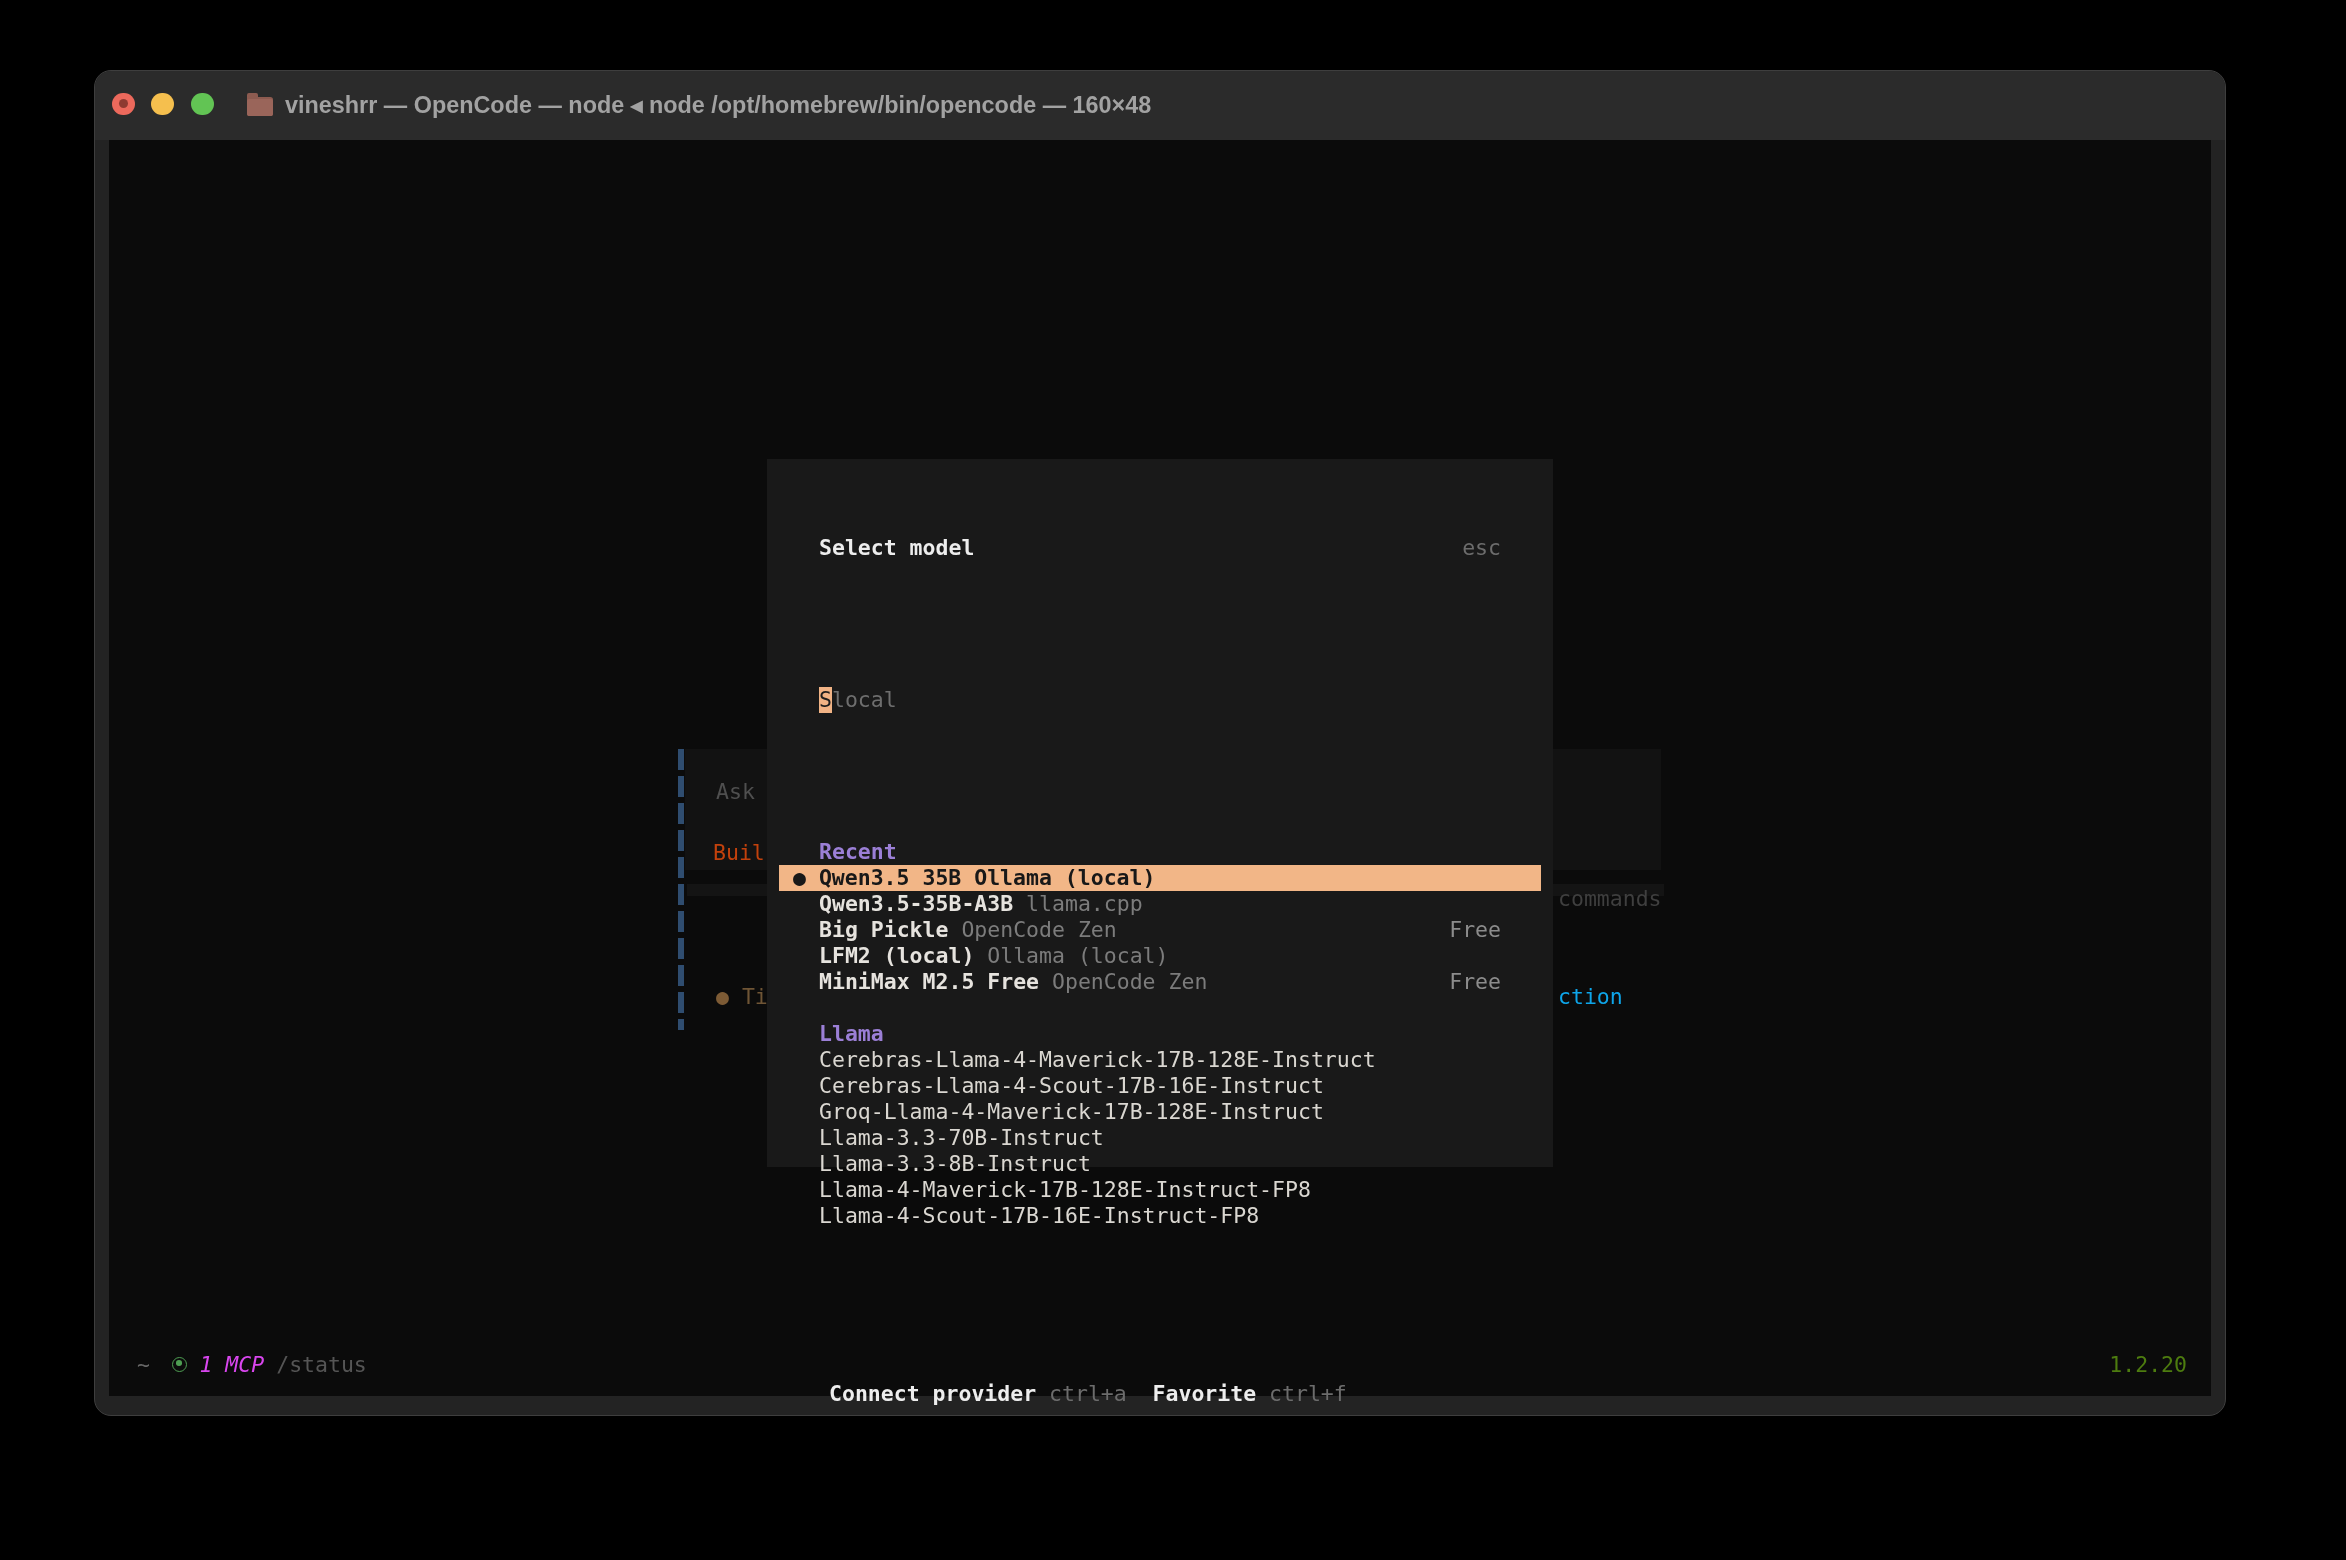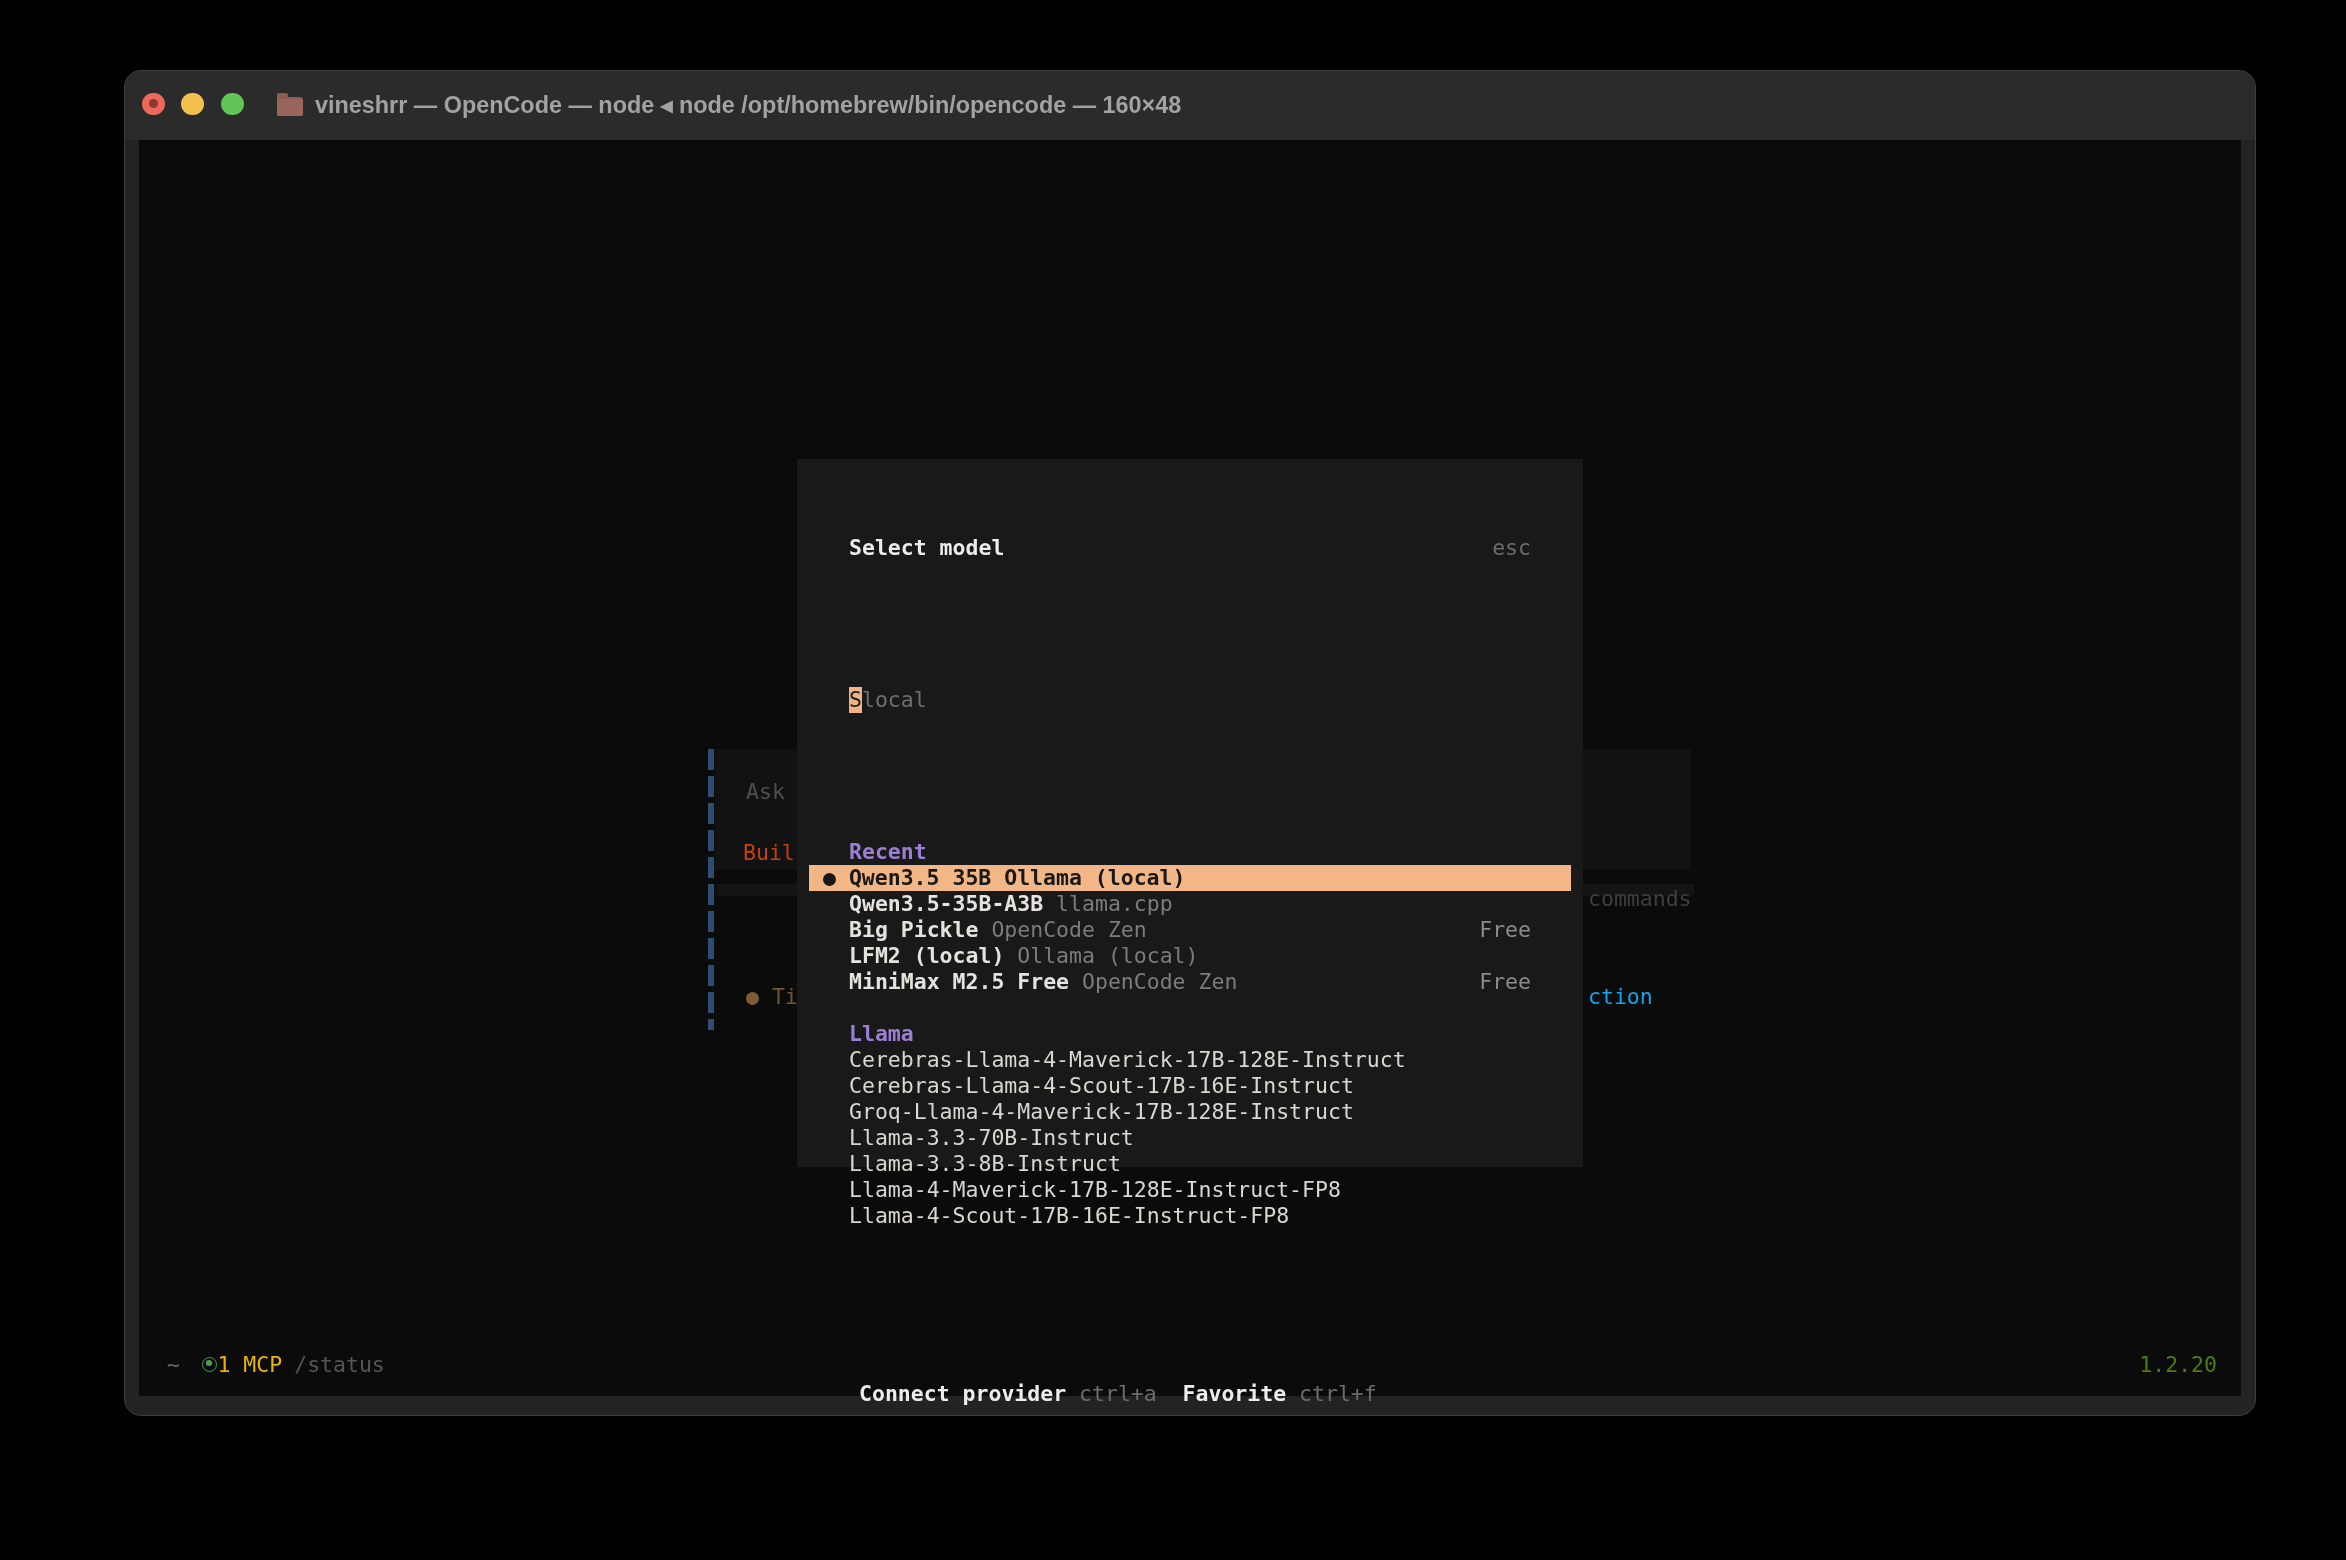--- a/index.html
+++ b/index.html
@@ -1,19 +1,19 @@
 <!DOCTYPE html>
 <html style="font-size:15px"><head>
 <meta charset="utf-8">
 <style>
   html,body{margin:0;padding:0;background:#000;width:2346px;height:1561px;position:relative;overflow:hidden;}
   *{box-sizing:border-box;}
 
   
-  .window{position:absolute;left:124px;top:70px;width:2132px;height:1346px;
+  .window{position:absolute;left:94px;top:70px;width:2132px;height:1346px;
     background:#232323;border:0.9px solid #3e3e3e;border-radius:17px;overflow:hidden;}
   .titlebar{position:absolute;left:0;top:0;width:100%;height:69px;background:#2b2b2b;}
   .tl{position:absolute;top:21.5px;width:22.5px;height:22.5px;border-radius:50%;}
   .tl-close{left:17px;background:#ec695c;}
   .tl-close::after{content:"";position:absolute;left:6.6px;top:6.6px;width:9.4px;height:9.4px;border-radius:50%;background:#8e3a31;}
   .tl-min{left:56px;background:#f5bf4e;}
   .tl-max{left:96px;background:#62c454;}
   .folder-icon{position:absolute;left:152px;top:26px;width:26px;height:19px;background:#8d5b50;border-radius:1.9px 2.8px 2.8px 2.8px;}
   .folder-icon::before{content:"";position:absolute;left:0;top:-3.7px;width:11.2px;height:5.6px;background:#8d5b50;border-radius:1.9px 1.9px 0 0;}
   .folder-icon::after{content:"";position:absolute;left:0;top:1.9px;width:26px;height:17px;background:#9a655a;border-radius:1.9px;}
@@ -36,21 +36,21 @@
   .bg-tip{position:absolute;left:607px;top:844px;height:26px;line-height:26px;}
   .tip-bullet{color:#7d5b35;}
   .tip-text{color:#6f5535;}
   .bg-ction{position:absolute;left:1449px;top:844px;height:26px;line-height:26px;color:#0ea5e9;}
 
   
   .statusbar{position:absolute;left:28px;right:24px;top:1211px;height:26px;display:flex;align-items:center;}
   .st-tilde{color:#686868;}
   .mcp-icon{width:15px;height:15px;border:1.9px solid #4e9d52;border-radius:50%;margin-left:22.5px;position:relative;flex:none;}
   .mcp-icon::after{content:"";position:absolute;left:2.8px;top:2.8px;width:5.6px;height:5.6px;border-radius:50%;background:#4e9d52;}
-  .st-mcp{color:#eab308;}
+  .st-mcp{color:#d946ef;margin-left:12px;font-style:italic;}
   .st-cmd{color:#555555;margin-left:12px;}
   .st-version{color:#4d7c0f;margin-left:auto;}
 
   
   .modal{position:absolute;left:658px;top:319px;width:786px;height:708px;background:#191919;
     padding:26px 52px;}
   .mrow{height:26px;line-height:26px;}
   .modal-header{display:flex;justify-content:space-between;}
   .modal-title{color:#ededed;font-weight:bold;}
   .esc-label{color:#6c6c6c;}

